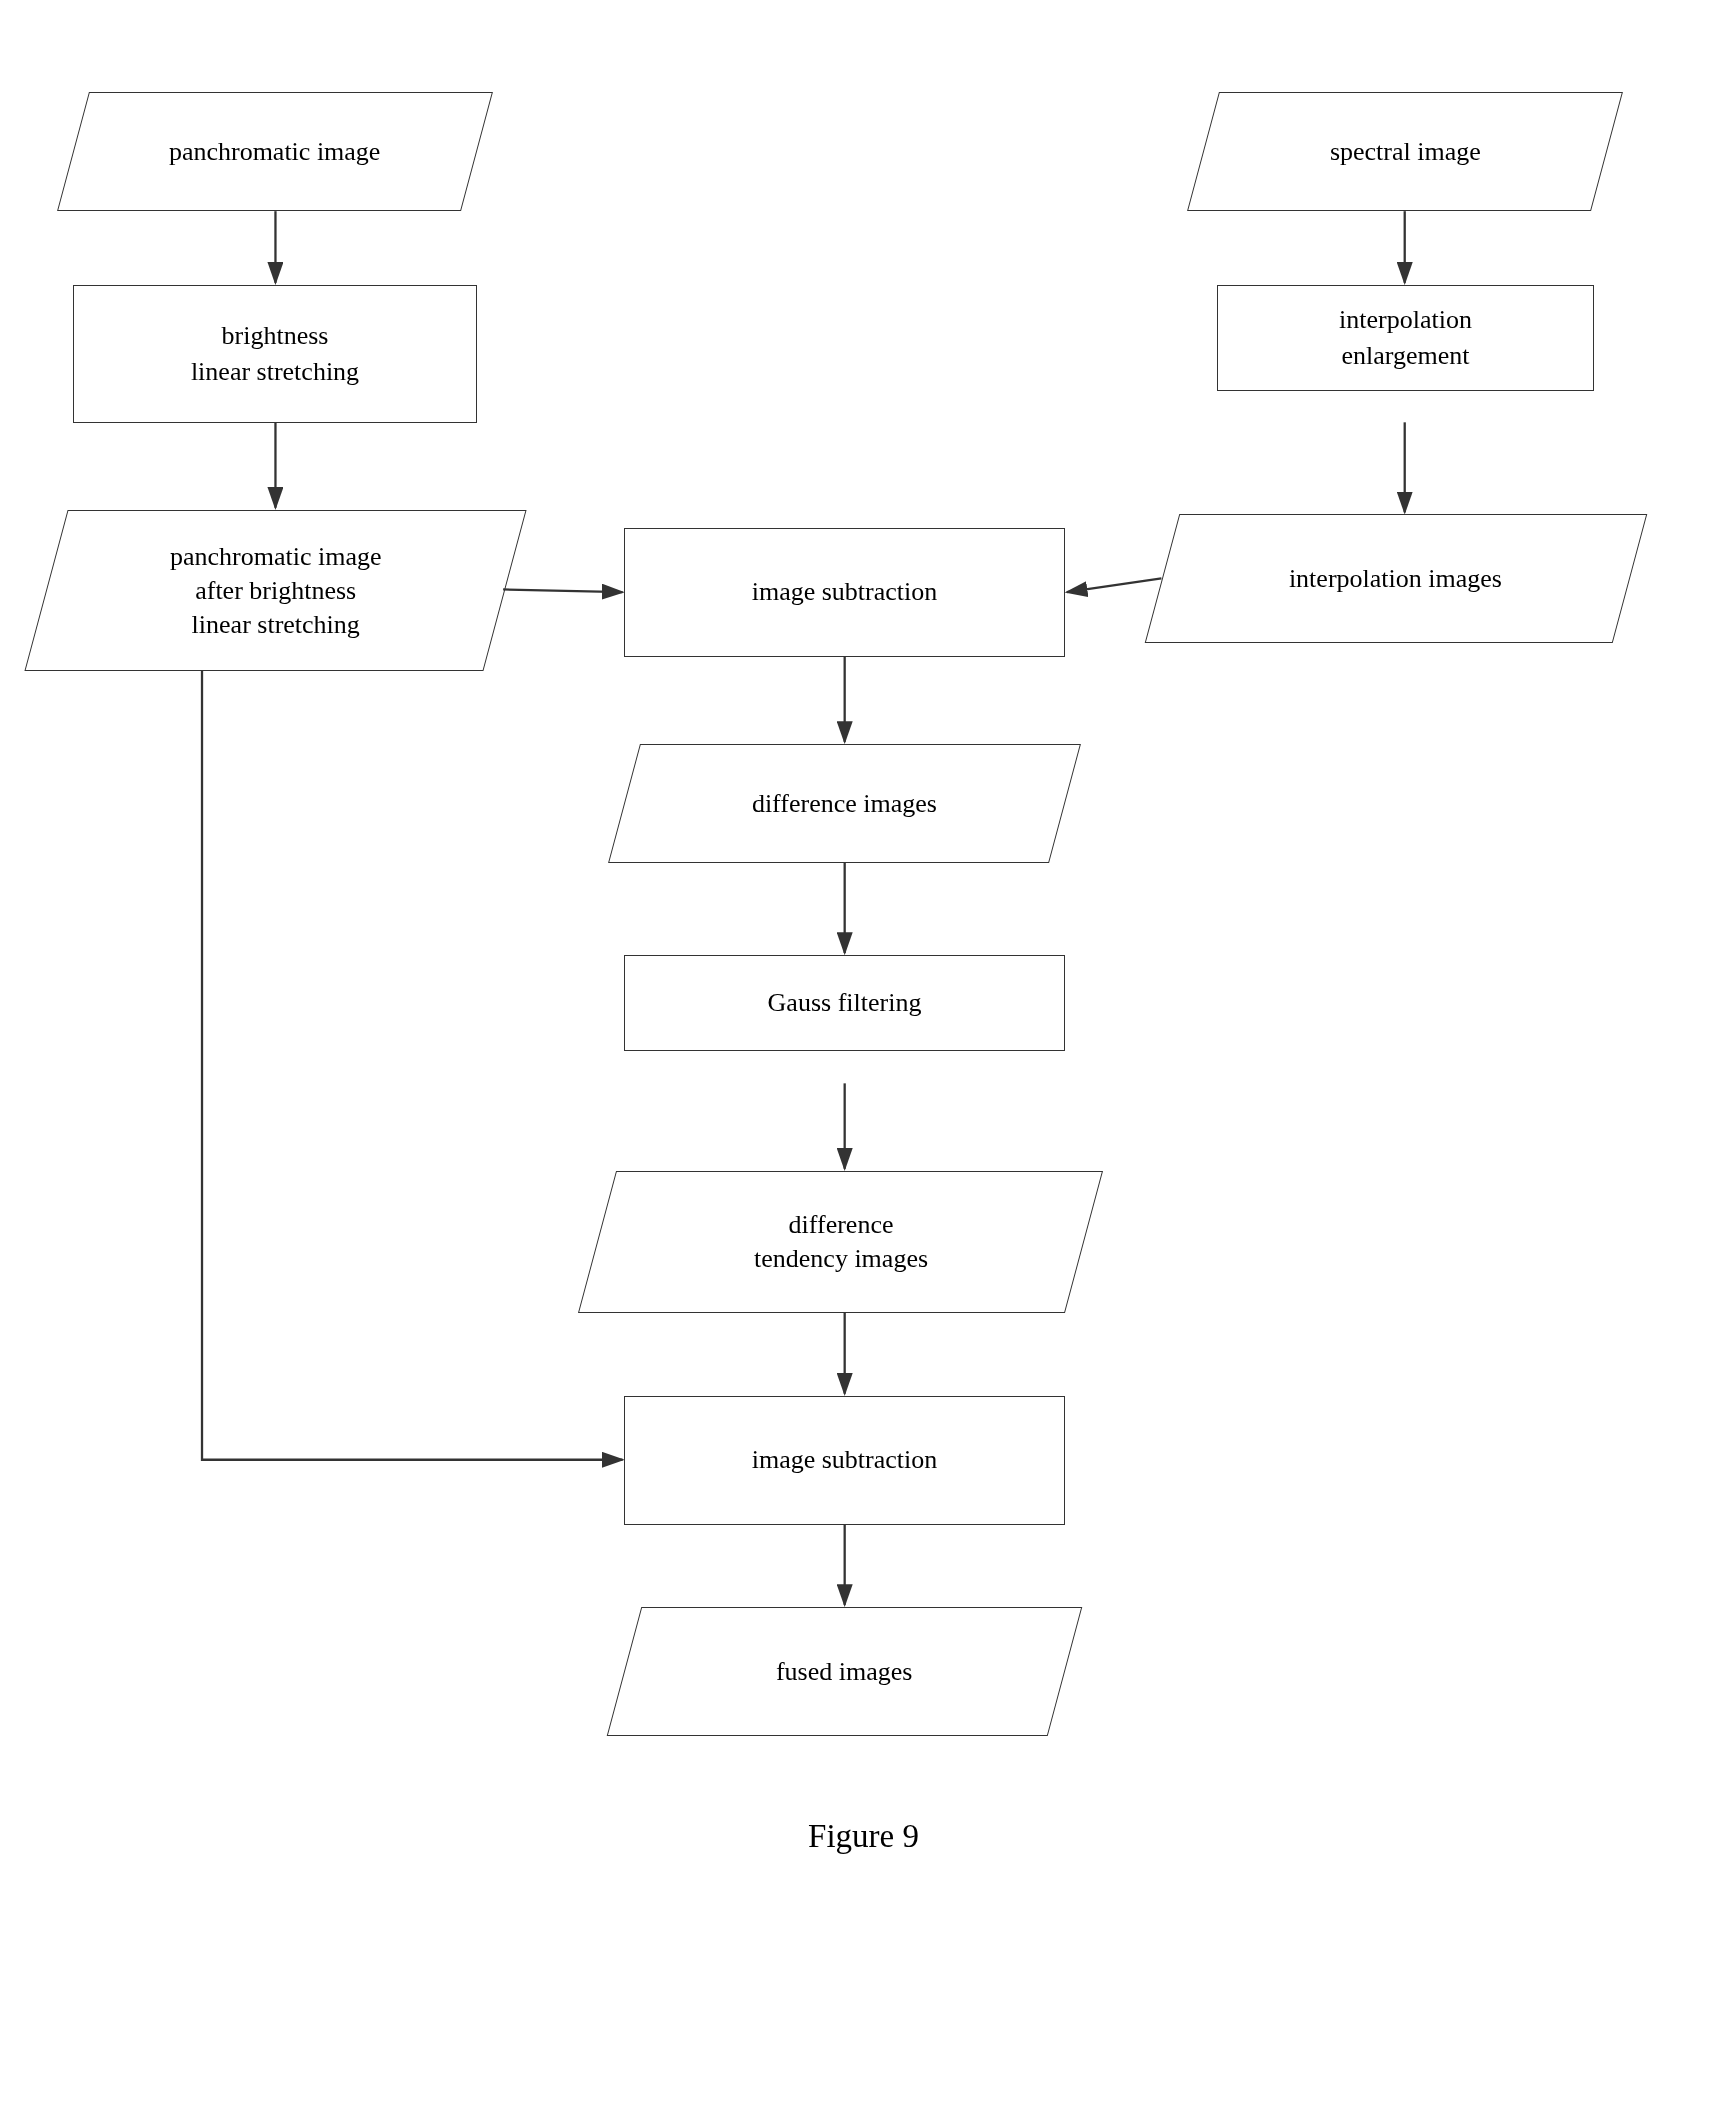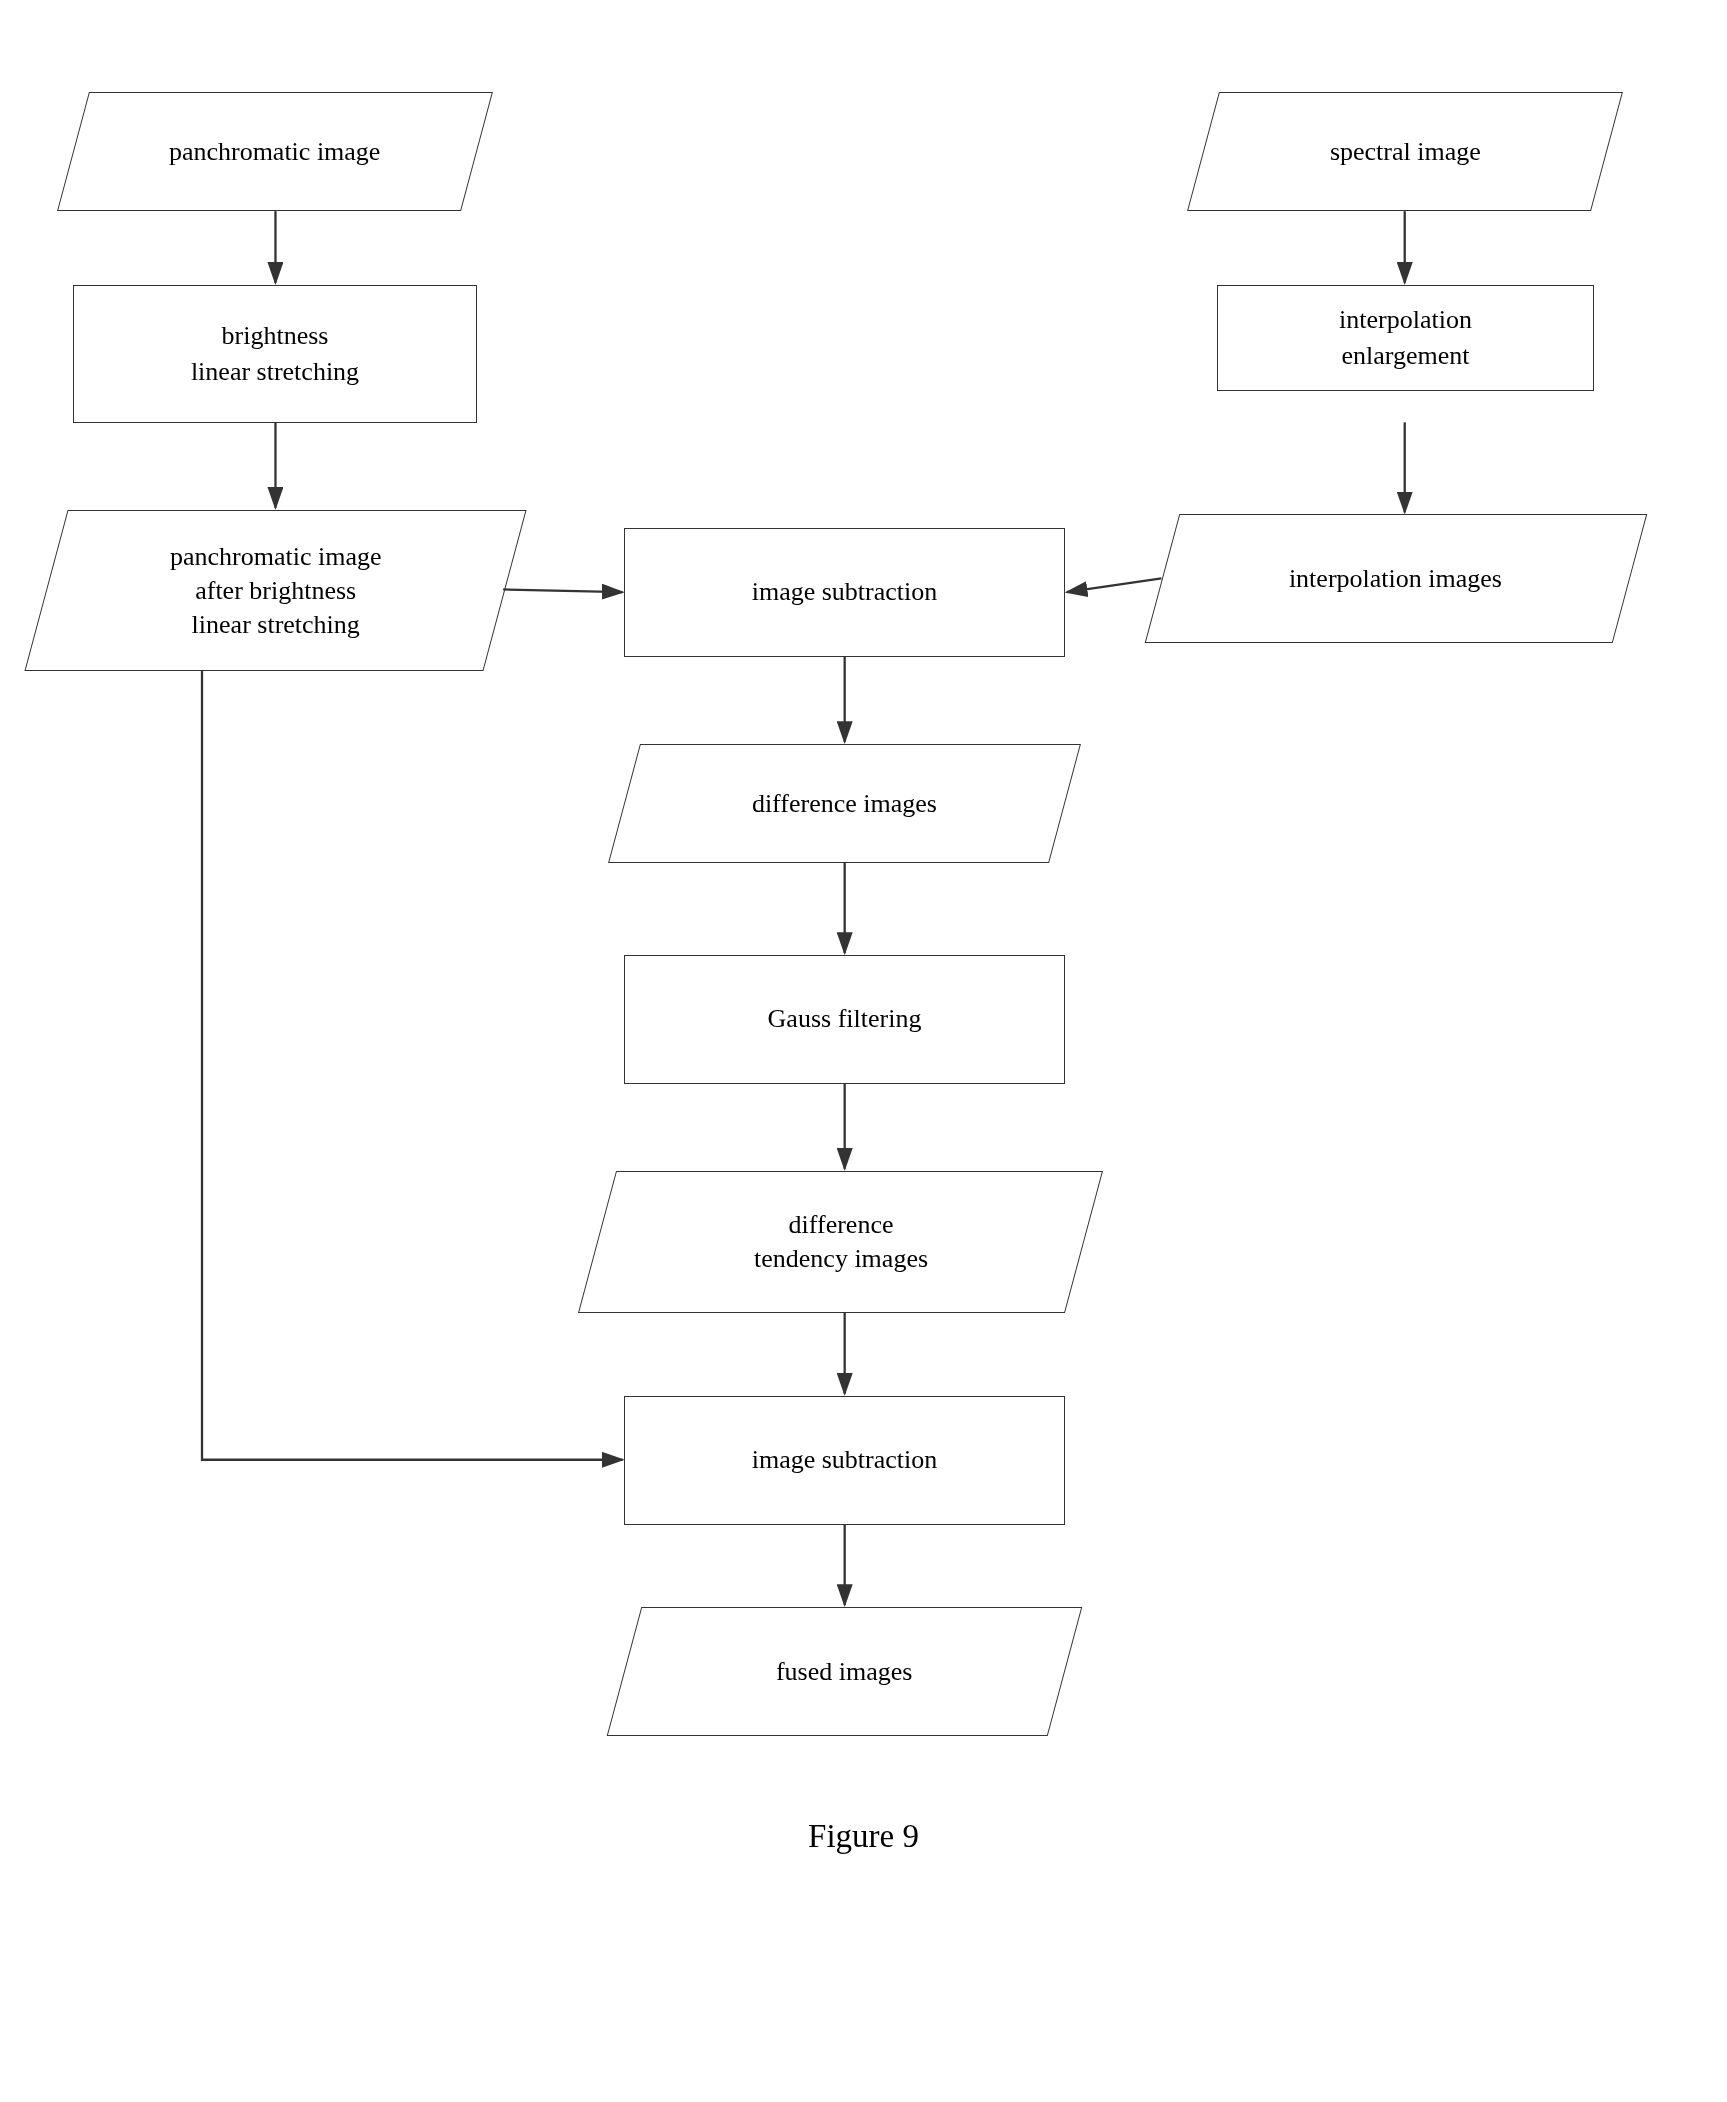--- a/index.html
+++ b/index.html
@@ -85,21 +85,21 @@
   </div>
 
   <div class="shape-rectangle" style="left:624px; top:528px; width:441px; height:129px;">
     <span>image subtraction</span>
   </div>
 
   <div class="shape-parallelogram" style="left:624px; top:744px; width:441px; height:119px;">
     <span class="inner">difference images</span>
   </div>
 
-  <div class="shape-rectangle" style="left:624px; top:955px; width:441px; height:129px;">
+  <div class="shape-rectangle" style="left:624px; top:955px; width:441px; height:96px;">
     <span>Gauss filtering</span>
   </div>
 
   <div class="shape-parallelogram" style="left:597px; top:1171px; width:487px; height:142px;">
     <span class="inner">difference<br>tendency images</span>
   </div>
 
   <div class="shape-rectangle" style="left:624px; top:1396px; width:441px; height:129px;">
     <span>image subtraction</span>
   </div>

